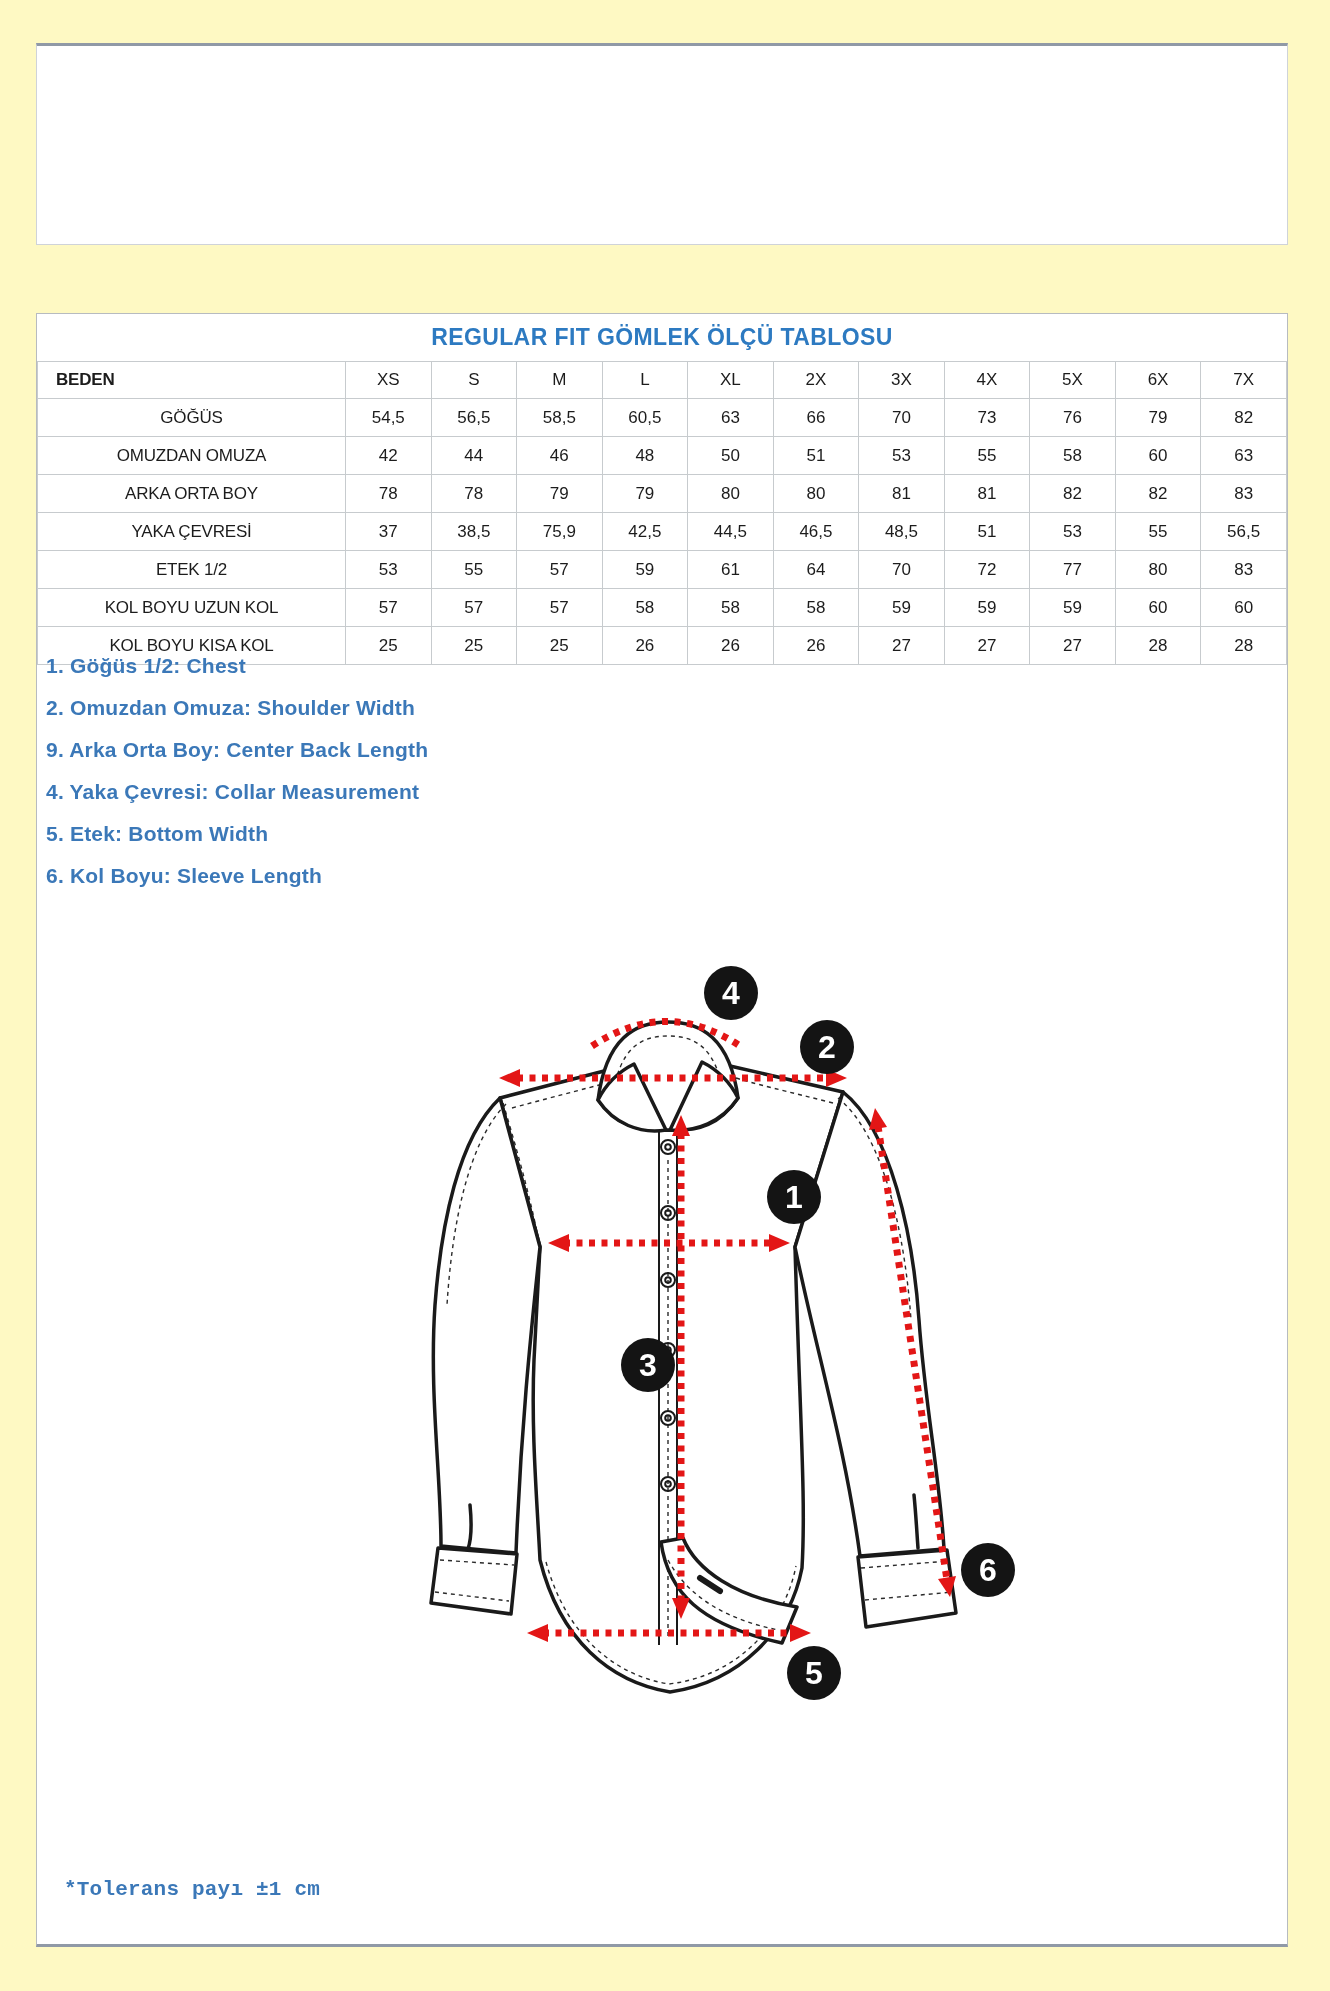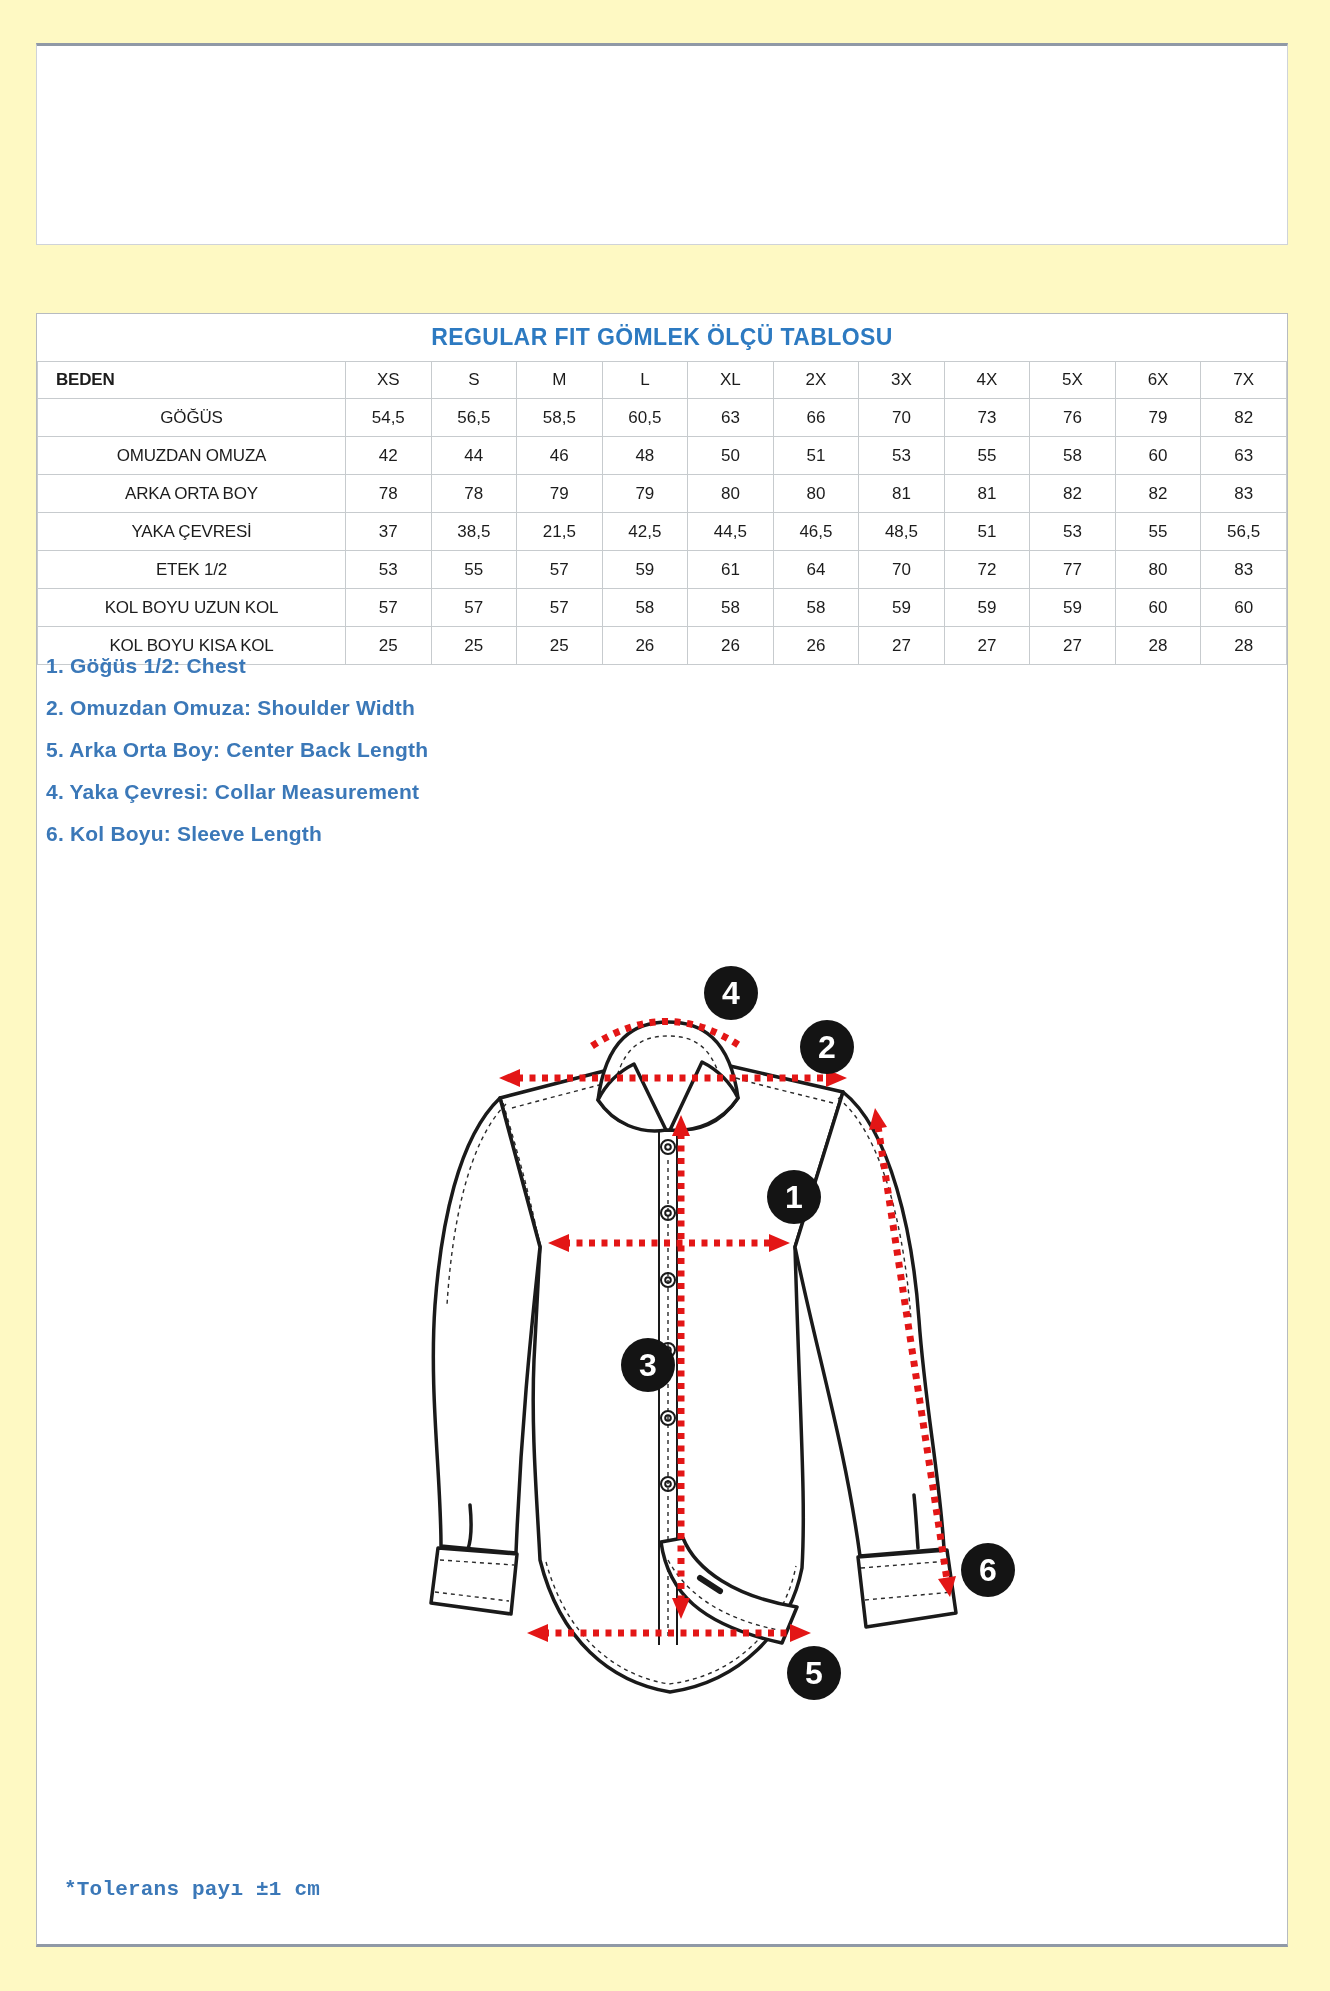--- a/index.html
+++ b/index.html
@@ -136,21 +136,21 @@
             <td>81</td>
             <td>81</td>
             <td>82</td>
             <td>82</td>
             <td>83</td>
           </tr>
           <tr class="data-row">
             <td class="row-label">YAKA ÇEVRESİ</td>
             <td>37</td>
             <td>38,5</td>
-            <td>21,5</td>
+            <td>75,9</td>
             <td>42,5</td>
             <td>44,5</td>
             <td>46,5</td>
             <td>48,5</td>
             <td>51</td>
             <td>53</td>
             <td>55</td>
             <td>56,5</td>
           </tr>
           <tr class="data-row">
@@ -195,22 +195,23 @@
             <td>28</td>
             <td>28</td>
           </tr>
         </tbody>
     </table>
   </div>
 
   <div class="legend" id="legend">
       <div class="legend-item">1. Göğüs 1/2: Chest</div>
       <div class="legend-item">2. Omuzdan Omuza: Shoulder Width</div>
-      <div class="legend-item">5. Arka Orta Boy: Center Back Length</div>
+      <div class="legend-item">9. Arka Orta Boy: Center Back Length</div>
       <div class="legend-item">4. Yaka Çevresi: Collar Measurement</div>
+      <div class="legend-item">5. Etek: Bottom Width</div>
       <div class="legend-item">6. Kol Boyu: Sleeve Length</div>
     </div>
 
   <svg class="shirt" width="710" height="760" viewBox="330 950 710 760">
 
     <g>
 
       <path class="outline-fill" d="M 608 1070 L 500 1098 L 540 1247 L 534 1360
            C 531 1430 537 1500 540 1560
            C 560 1640 610 1682 670 1692

